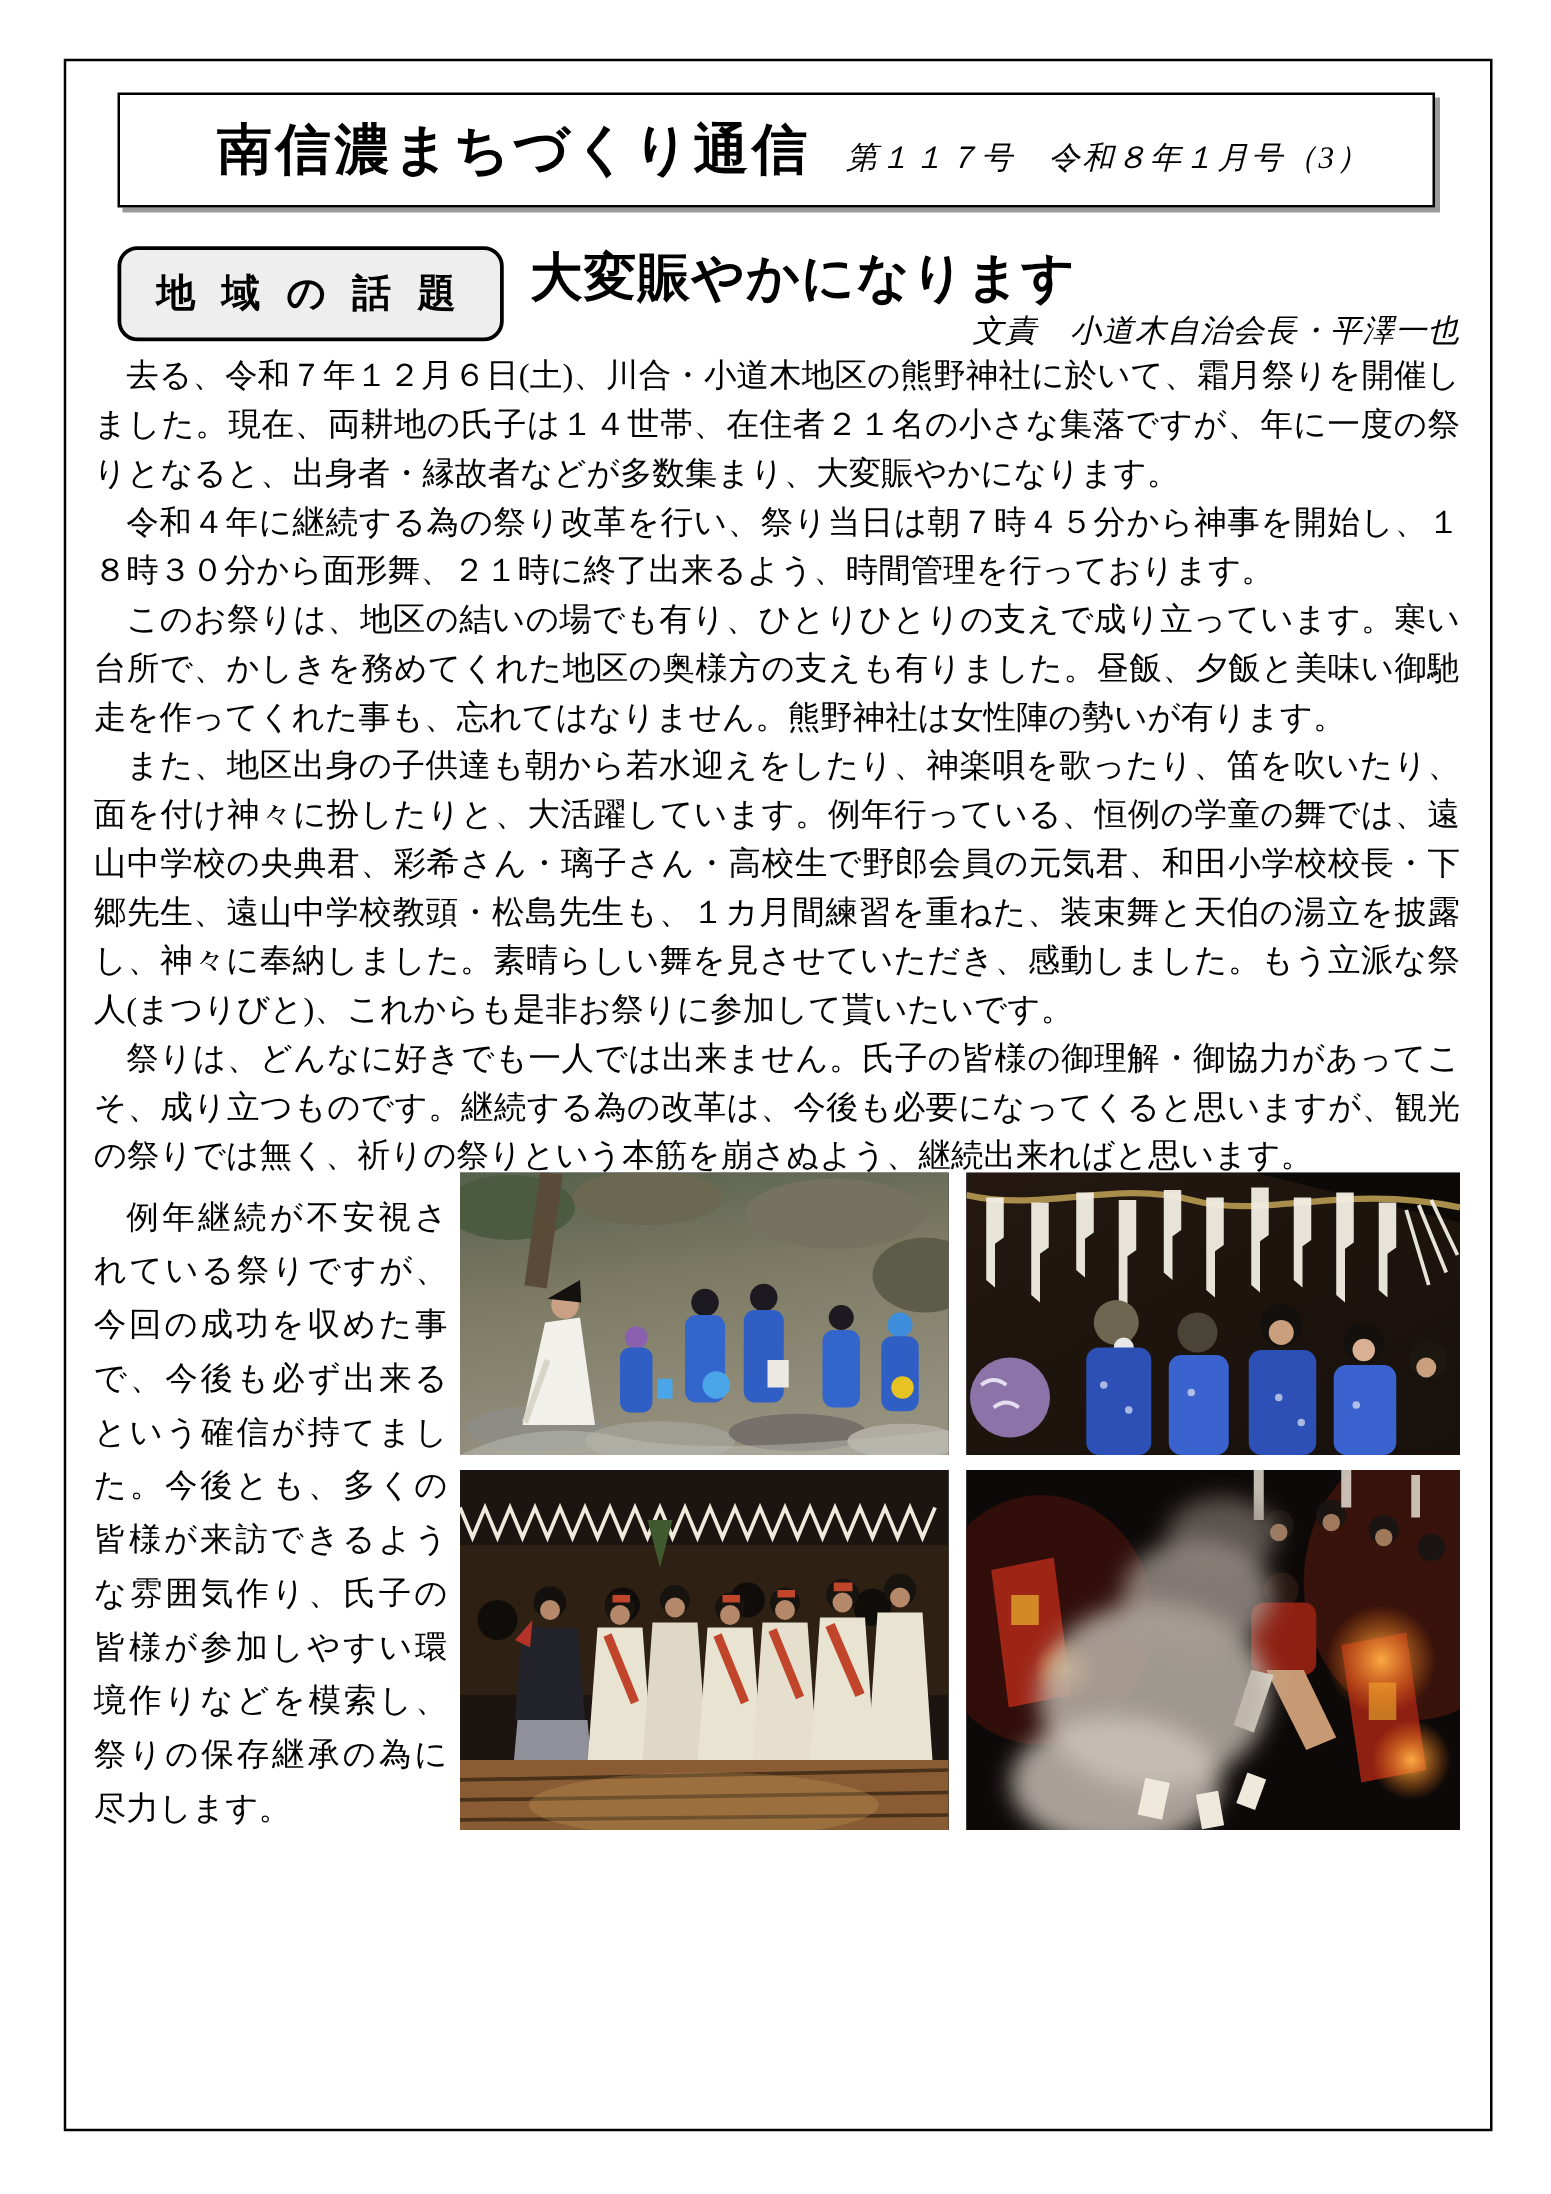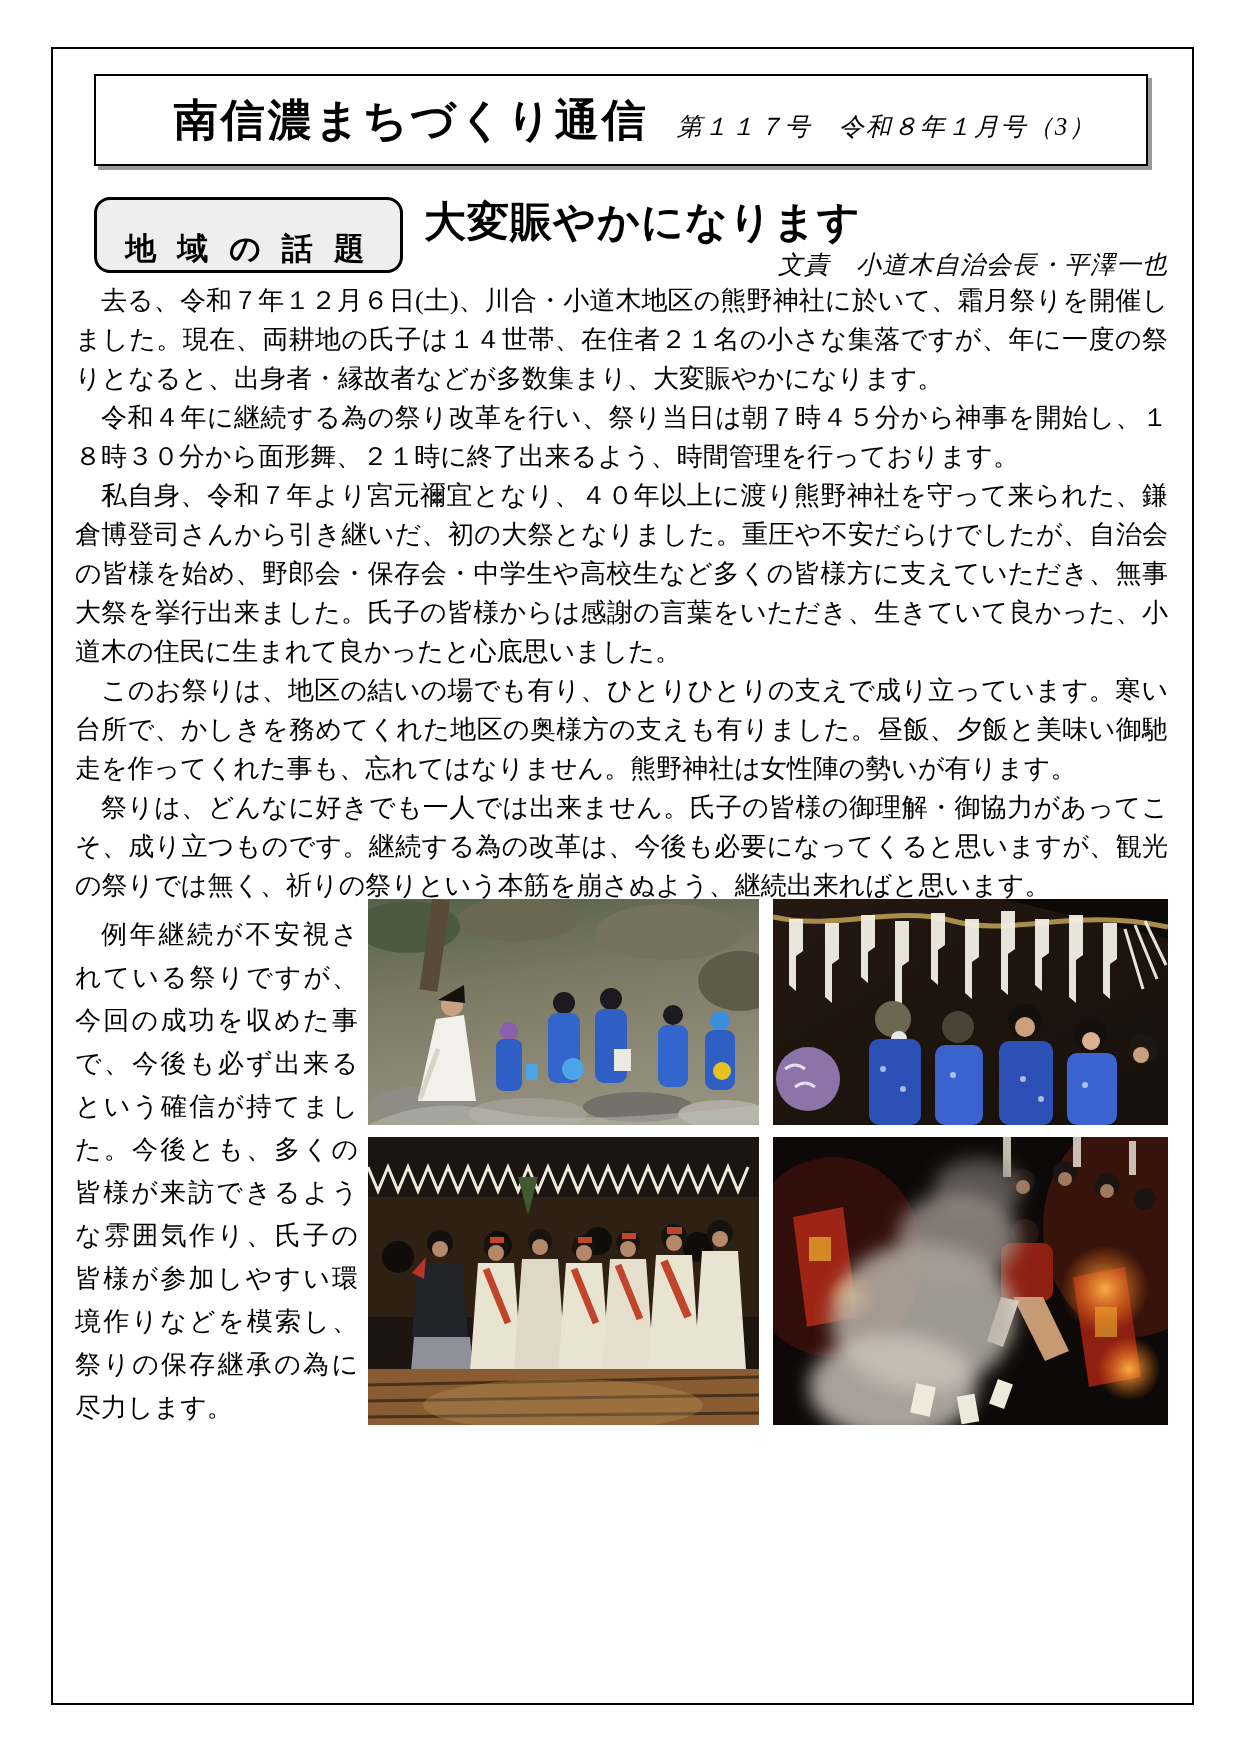--- a/index.html
+++ b/index.html
@@ -22,21 +22,21 @@
   .header-title{
     font-weight:bold;font-size:44px;letter-spacing:3px;line-height:88px;
   }
   .header-issue{
     font-size:25px;letter-spacing:2px;font-style:italic;
   }
 
   .topic-box{
     position:absolute;left:94px;top:197px;width:309px;height:76px;box-sizing:border-box;
     background:#eeeeee;border:3px solid #000;border-radius:16px;
-    display:flex;align-items:flex-end;justify-content:center;
+    display:flex;align-items:center;justify-content:center;
   }
   .topic-label{
     font-weight:bold;font-size:31px;letter-spacing:21px;padding-left:14px;white-space:nowrap;
   }
 
   .headline{
     position:absolute;left:424px;top:194px;
     font-weight:bold;font-size:42px;letter-spacing:1px;white-space:nowrap;
   }
 
@@ -74,22 +74,22 @@
     <span class="topic-label gothic">地域の話題</span>
   </div>
 
   <div class="headline gothic">大変賑やかになります</div>
 
   <div class="byline serif">文責　小道木自治会長・平澤一也</div>
 
   <div class="article serif">
     <p>去る、令和７年１２月６日(土)、川合・小道木地区の熊野神社に於いて、霜月祭りを開催しました。現在、両耕地の氏子は１４世帯、在住者２１名の小さな集落ですが、年に一度の祭りとなると、出身者・縁故者などが多数集まり、大変賑やかになります。</p>
     <p>令和４年に継続する為の祭り改革を行い、祭り当日は朝７時４５分から神事を開始し、１８時３０分から面形舞、２１時に終了出来るよう、時間管理を行っております。</p>
-    <p>私自身、令和７年より宮元禰宜となり、４０年以上に渡り熊野神社を守って来られた、鎌倉博登司さんから引き継いだ、初の大祭となりました。重圧や不安だらけでしたが、自治会の皆様を始め、野郎会・保存会・中学生や高校生など多くの皆様方に支えていただき、無事大祭を挙行出来ました。氏子の皆様からは感謝の言葉をいただき、生きていて良かった、小道木の住民に生まれて良かったと心底思いました。</p>
     <p>このお祭りは、地区の結いの場でも有り、ひとりひとりの支えで成り立っています。寒い台所で、かしきを務めてくれた地区の奥様方の支えも有りました。昼飯、夕飯と美味い御馳走を作ってくれた事も、忘れてはなりません。熊野神社は女性陣の勢いが有ります。</p>
+    <p>また、地区出身の子供達も朝から若水迎えをしたり、神楽唄を歌ったり、笛を吹いたり、面を付け神々に扮したりと、大活躍しています。例年行っている、恒例の学童の舞では、遠山中学校の央典君、彩希さん・璃子さん・高校生で野郎会員の元気君、和田小学校校長・下郷先生、遠山中学校教頭・松島先生も、１カ月間練習を重ねた、装束舞と天伯の湯立を披露し、神々に奉納しました。素晴らしい舞を見させていただき、感動しました。もう立派な祭人(まつりびと)、これからも是非お祭りに参加して貰いたいです。</p>
     <p>祭りは、どんなに好きでも一人では出来ません。氏子の皆様の御理解・御協力があってこそ、成り立つものです。継続する為の改革は、今後も必要になってくると思いますが、観光の祭りでは無く、祈りの祭りという本筋を崩さぬよう、継続出来ればと思います。</p>
 
     <div class="photo-grid">
 
       <div class="photo">
         <svg viewBox="0 0 391 226" preserveAspectRatio="none">
           <defs>
             <linearGradient id="p1bg" x1="0" y1="0" x2="0.25" y2="1">
               <stop offset="0" stop-color="#55604a"></stop>
               <stop offset="0.45" stop-color="#7d7a64"></stop>

